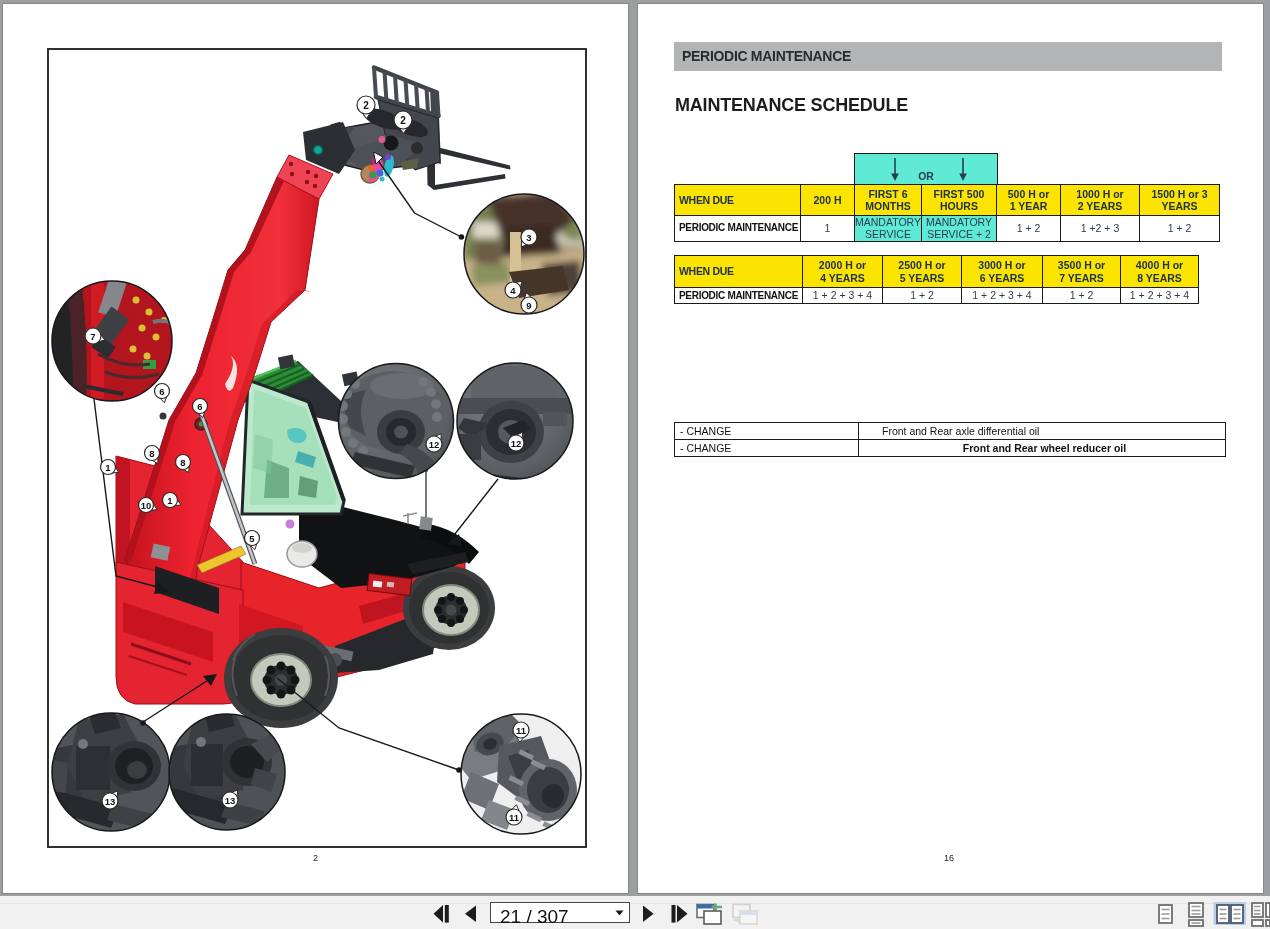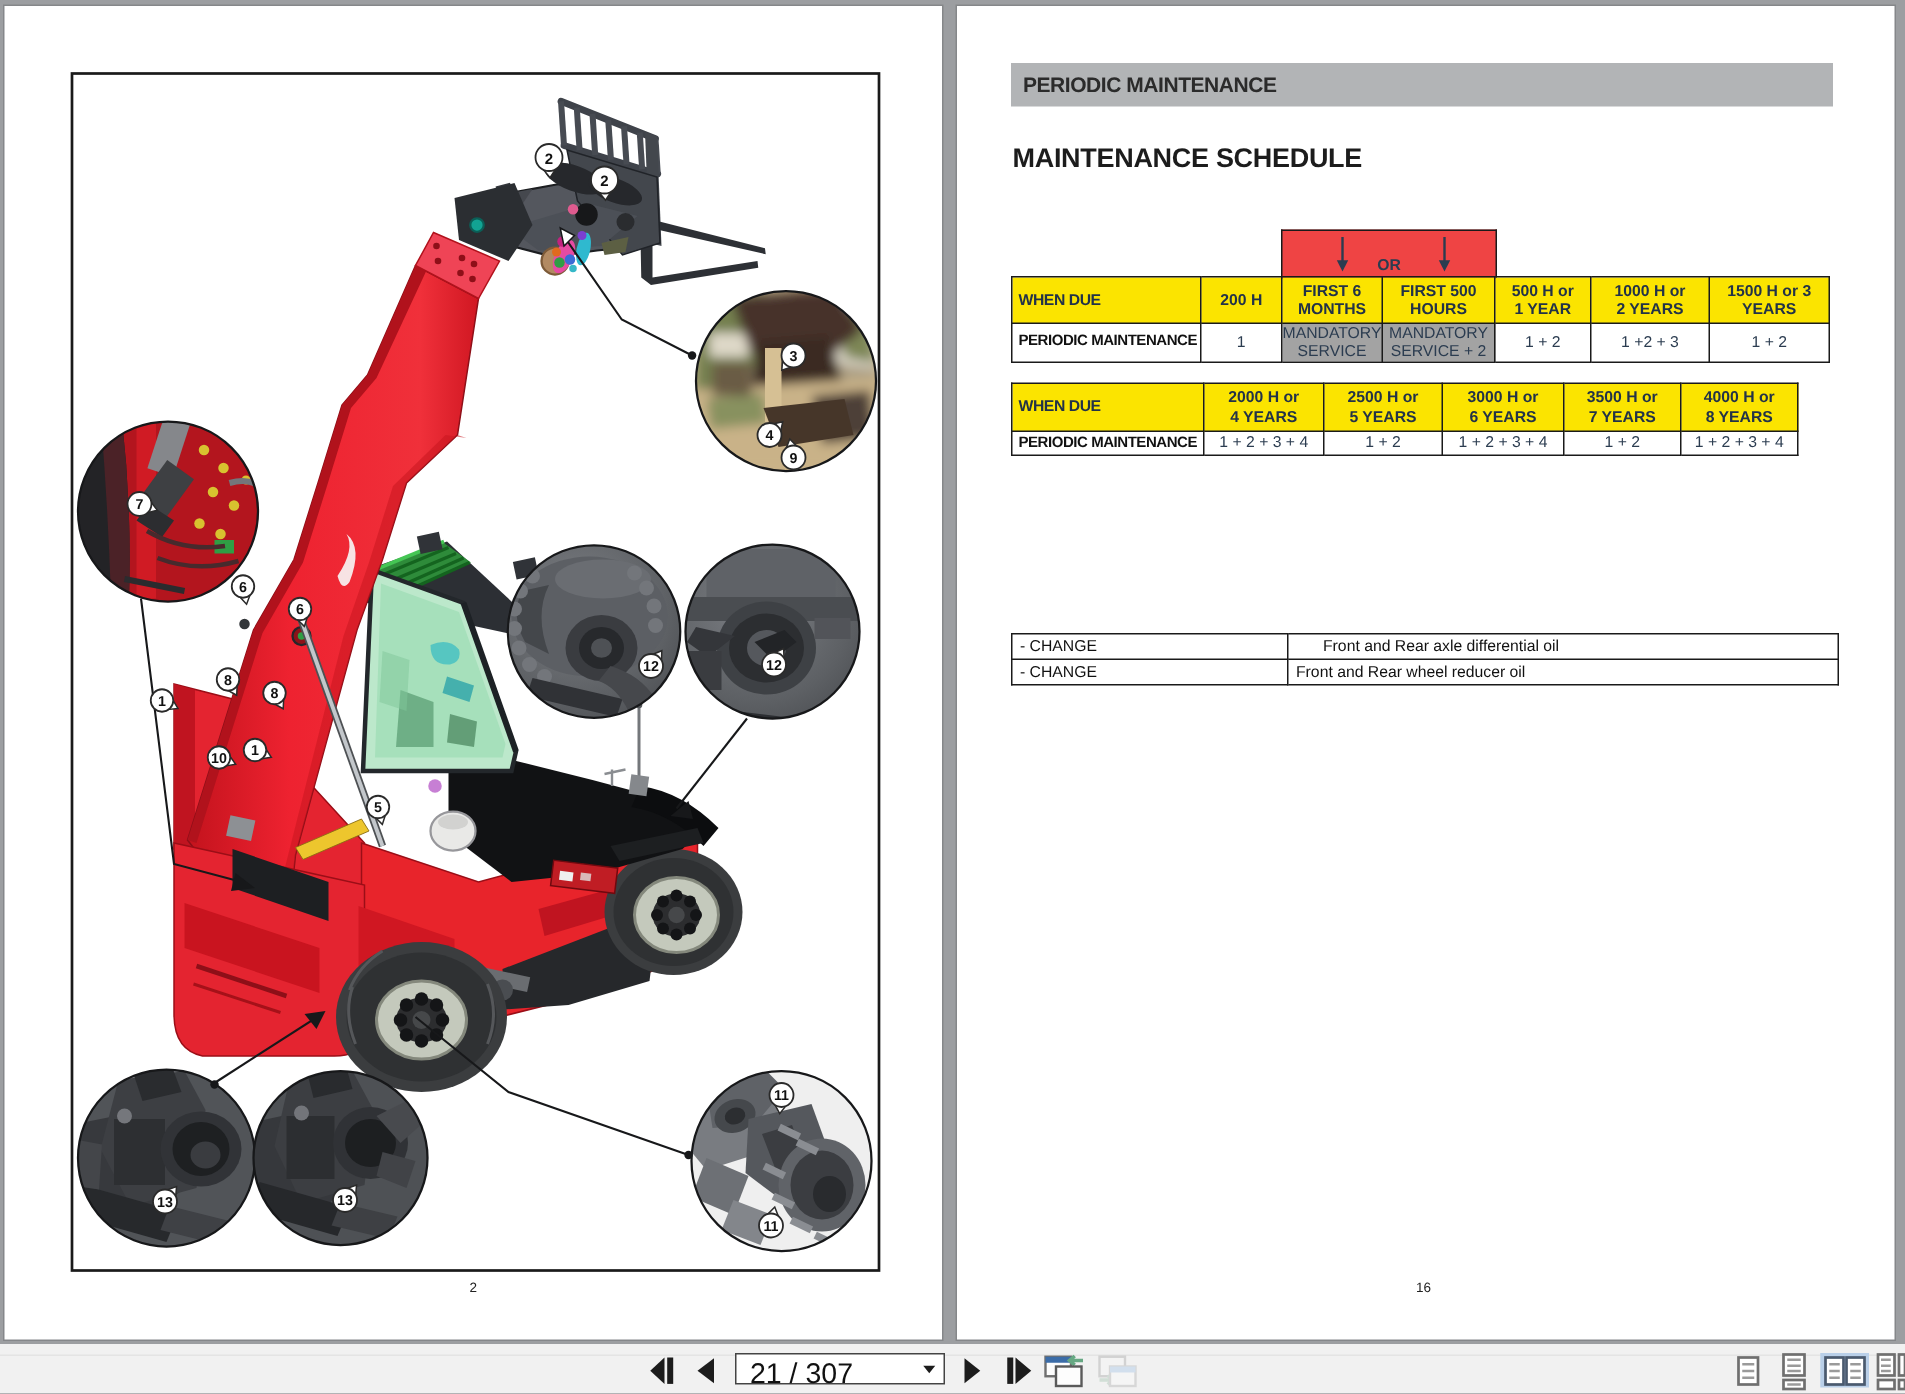--- a/index.html
+++ b/index.html
@@ -9,22 +9,22 @@
 #pageR{left:638px;}
 .pnum{position:absolute;font-size:9px;color:#222;}
 
 .graybar{position:absolute;left:36px;top:38px;width:548px;height:29px;background:#b2b4b6;}
 .graybar span{position:absolute;left:8px;top:6px;font-size:14px;font-weight:bold;color:#2b2b2b;letter-spacing:-0.3px;}
 .h2{position:absolute;left:37px;top:91px;font-size:18px;font-weight:bold;color:#1c1c1c;letter-spacing:-0.2px;}
 .tbl{position:absolute;border-collapse:collapse;table-layout:fixed;}
 .tbl td{border:1px solid #1a1a1a;padding:0;font-size:10.5px;color:#2b3c50;text-align:center;vertical-align:middle;line-height:1.18;}
 .tbl td.lbl{text-align:left;padding-left:4px;font-weight:bold;color:#111;white-space:nowrap;letter-spacing:-0.3px;}
 .tbl td.yh{background:#fbe400;font-weight:bold;color:#223248;}
-.tbl td.blue{background:#a3a3a3;}
-#orbox{position:absolute;left:216px;top:149px;width:142px;height:32px;background:#ef4444;border:1px solid #1a1a1a;border-bottom:none;}
+.tbl td.blue{background:#5eead4;}
+#orbox{position:absolute;left:216px;top:149px;width:142px;height:32px;background:#5eead4;border:1px solid #1a1a1a;border-bottom:none;}
 .h3{position:absolute;left:36px;top:372px;font-size:11.5px;font-weight:bold;font-style:italic;color:#111;letter-spacing:-0.2px;}
 
 #toolbar{position:absolute;left:0;top:896px;width:1270px;height:33px;background:#f1f1f1;}
 #toolbar .sep{position:absolute;left:0;top:7px;width:1270px;height:1px;background:#e4e4e4;}
 #combo{position:absolute;left:490px;top:902px;width:140px;height:21px;background:#fff;border:1px solid #444;box-sizing:border-box;}
 #combo span{position:absolute;left:9px;top:3px;font-size:19px;color:#111;}
 </style>
 </head>
 <body>
 <div class="page" id="pageL">
@@ -543,21 +543,21 @@
         <col style="width:184px">
         <col style="width:367px">
       </colgroup>
     <tbody>
         <tr style="height:17px;">
           <td class="pl" style="text-align:left;padding-left:5px;color:#111;">- CHANGE</td>
           <td style="text-align:left;padding-left:23px;color:#111;">Front and Rear axle differential oil</td>
         </tr>
     <tr style="height:17px;">
           <td style="text-align:left;padding-left:5px;color:#111;">- CHANGE</td>
-          <td style="text-align:left;padding-left:5px;color:#111;">Front and Rear wheel reducer oil</td>
+          <td style="text-align:center;padding-left:5px;color:#111;font-weight:bold;">Front and Rear wheel reducer oil</td>
         </tr>
   </tbody>
     </table>
   <div class="pnum" style="left:306px;top:849px;text-align:center;">16</div>
 </div>
 <div id="toolbar">
     <div class="sep"></div>
   </div>
 <svg id="tbicons" style="position:absolute;left:0;top:896px;" width="1270" height="33" viewBox="0 0 1270 33">
   <g fill="#1c1c1c">

